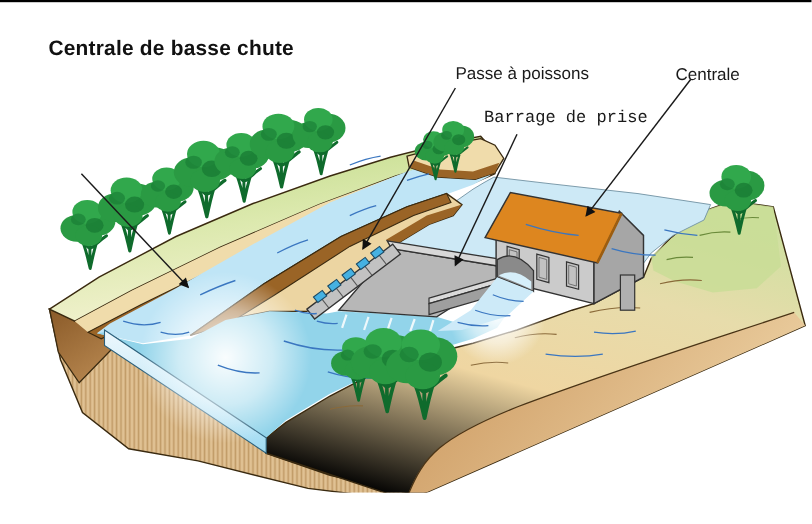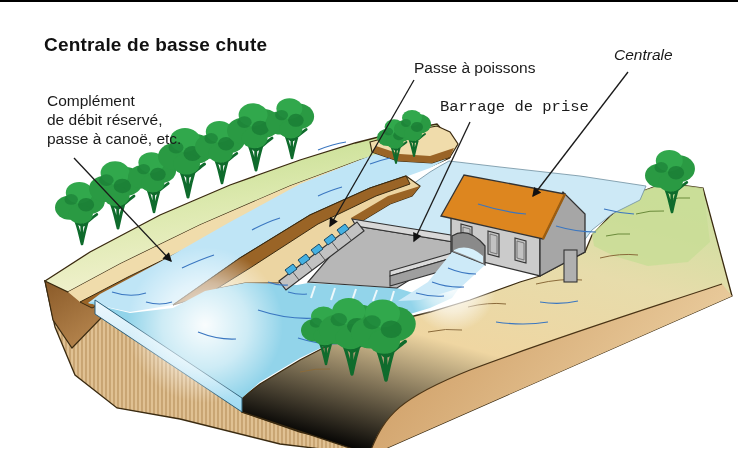--- a/index.html
+++ b/index.html
@@ -12,21 +12,21 @@
   .rule.bottom{top:466px;}
   .scene{position:absolute;left:0;top:0;}
   .fig-title{
     position:absolute;left:44px;top:34px;font-size:19px;font-weight:bold;
     color:#111;letter-spacing:.2px;white-space:nowrap;
   }
   .lbl{position:absolute;font-size:15.5px;color:#1a1a1a;white-space:nowrap;line-height:19px;}
   .lbl.complement{left:47px;top:91px;}
   .lbl.fishpass{left:414px;top:58px;}
   .lbl.barrage{left:440px;top:98px;font-family:Liberation Mono, monospace;}
-  .lbl.centrale{left:614px;top:45px;font-style:italic;}
+  .lbl.centrale{left:614px;top:59px;}
 </style>
 </head>
 <body>
 
 <div class="stage">
 
   <div class="rule top"></div>
 
   <svg class="scene" width="738" height="476" viewBox="0 0 738 476">
     <defs>
@@ -239,24 +239,19 @@
     <g stroke="#1a1a1a" stroke-width="1.3" fill="none">
       <line x1="74" y1="158" x2="171" y2="261" marker-end="url(#arrow)"></line>
       <line x1="414" y1="80" x2="330" y2="226" marker-end="url(#arrow)"></line>
       <line x1="470" y1="122" x2="414" y2="241" marker-end="url(#arrow)"></line>
       <line x1="628" y1="72" x2="533" y2="196" marker-end="url(#arrow)"></line>
     </g>
   </svg>
 
   <div class="fig-title">Centrale de basse chute</div>
 
-  <div class="lbl complement">
-    <div>Complément</div>
-    <div>de débit réservé,</div>
-    <div>passe à canoë, etc.</div>
-  </div>
 
   <div class="lbl fishpass">Passe à poissons</div>
   <div class="lbl barrage">Barrage de prise</div>
   <div class="lbl centrale">Centrale</div>
 
   <div class="rule bottom"></div>
 </div>
 
 </body></html>

